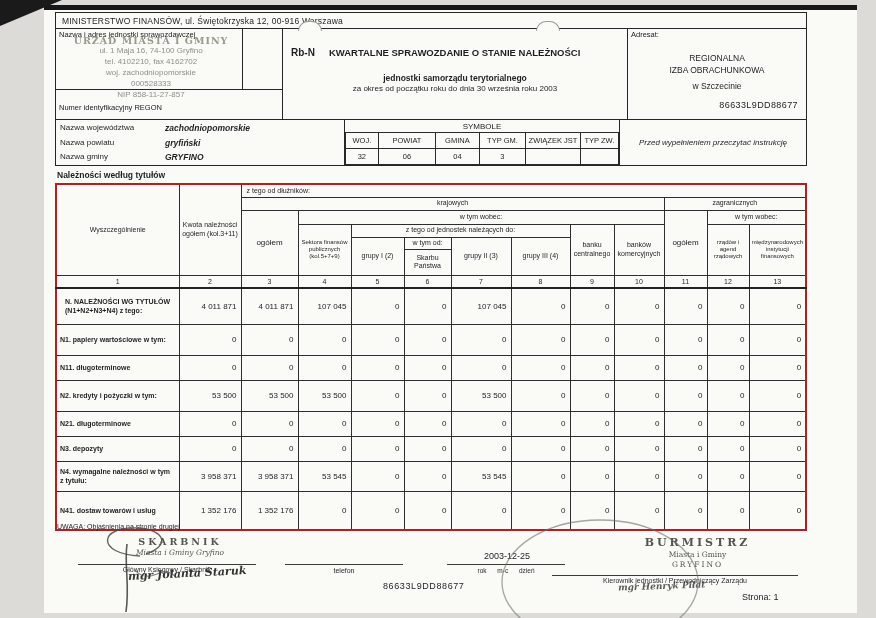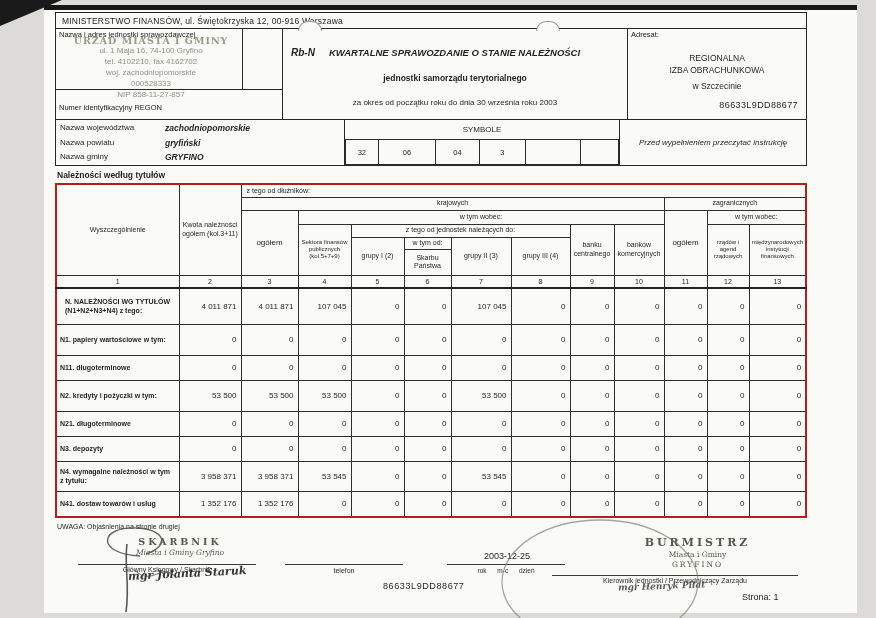--- a/index.html
+++ b/index.html
@@ -27,24 +27,24 @@
   .box-addressee{left:627px;top:28px;width:180px;height:92px;}
   .box-region{left:55px;top:119px;width:290px;height:47px;}
   .box-symbols{left:344px;top:119px;width:276px;height:47px;padding:0;}
   .box-instruction{left:619px;top:119px;width:188px;height:47px;
     display:flex;align-items:center;justify-content:center;font-size:8px;font-style:italic;}
   .stamp{color:#8f8f8a;text-align:center;line-height:11px;font-size:8px;
     position:absolute;left:8px;right:4px;top:6px;font-family:"Liberation Sans",sans-serif;}
   .stamp .stamp-title{font-family:"DejaVu Serif",serif;font-weight:bold;font-size:9.5px;
     letter-spacing:1px;color:#99998f;height:10px;overflow:hidden;}
   .title-line{margin-top:18px;font-weight:bold;font-size:9.5px;display:flex;
-    align-items:flex-start;justify-content:flex-start;padding:0 8px;font-style:italic;}
+    align-items:flex-start;justify-content:flex-start;padding:0 8px;}
   .title-code{font-size:10px;margin-right:14px;}
   .title-sub{font-weight:bold;font-size:8.5px;margin-top:15px;}
-  .title-period{font-size:8px;margin-top:15px;}
+  .title-period{font-size:8px;margin-top:1px;}
   .addr-body{text-align:center;font-size:8.5px;margin-top:12px;line-height:12px;}
   .addr-code{text-align:right;font-size:9px;margin-top:8px;padding-right:8px;letter-spacing:.4px;}
   .region-row{display:flex;font-size:8px;padding:2px 4px 0 4px;line-height:12.5px;}
   .region-row .rl{width:105px;}
   .region-row .rv{font-weight:bold;font-style:italic;font-size:8.5px;}
   .sym{width:100%;height:100%;border-collapse:collapse;table-layout:fixed;}
   .sym td{border:1px solid #2b2b2b;text-align:center;font-size:7.5px;padding:0;height:15px;}
   .sym .sym-title{border:none;border-bottom:1px solid #2b2b2b;font-size:8px;height:12px;}
   .table-title{position:absolute;left:57px;top:170px;font-weight:bold;font-size:8.5px;}
   
@@ -61,21 +61,21 @@
     border-top:1.6px solid #222;}
   .main tbody td.rowlabel{text-align:left;font-weight:bold;font-size:7px;line-height:1.3;
     padding:1px 3px;}
   .main tbody tr:nth-child(1) td{height:36px;padding-left:8px;}
   .main tbody tr:nth-child(2) td{height:31px;}
   .main tbody tr:nth-child(3) td{height:25px;}
   .main tbody tr:nth-child(4) td{height:31px;}
   .main tbody tr:nth-child(5) td{height:25px;}
   .main tbody tr:nth-child(6) td{height:25px;}
   .main tbody tr:nth-child(7) td{height:30px;}
-  .main tbody tr:nth-child(8) td{height:26px;margin-top:48px;}
+  .main tbody tr:nth-child(8) td{height:39px;margin-top:48px;}
   .uwaga{position:absolute;left:57px;top:523px;font-size:7px;}
   
   .sigline{position:absolute;border-top:1.5px solid #3a3a38;}
   .sigcap{position:absolute;font-size:7px;text-align:center;color:#2a2a2a;}
   .stampblk{position:absolute;text-align:center;color:#55554f;font-family:"DejaVu Serif",serif;}
   .stampblk .s1{font-weight:bold;letter-spacing:3px;}
   .stampblk .s2{font-style:italic;font-size:7.5px;margin-top:1px;}
   .script{position:absolute;font-family:"DejaVu Serif",serif;font-style:italic;font-weight:bold;
     color:#33332f;white-space:nowrap;}
   .date-txt{position:absolute;left:452px;top:551px;width:110px;text-align:center;font-size:9px;}
@@ -155,20 +155,28 @@
         <col style="width:21%">
         <col style="width:16%">
         <col style="width:17%">
         <col style="width:20%">
         <col style="width:14%">
       </colgroup>
     <tbody>
         <tr>
           <td class="sym-title" colspan="6">SYMBOLE</td>
         </tr>
+    <tr>
+      <td>WOJ.</td>
+      <td>POWIAT</td>
+      <td>GMINA</td>
+      <td>TYP GM.</td>
+      <td>ZWIĄZEK JST</td>
+      <td>TYP ZW.</td>
+    </tr>
     <tr>
       <td>32</td>
       <td>06</td>
       <td>04</td>
       <td>3</td>
       <td></td>
       <td></td>
     </tr>
   </tbody>
     </table>

